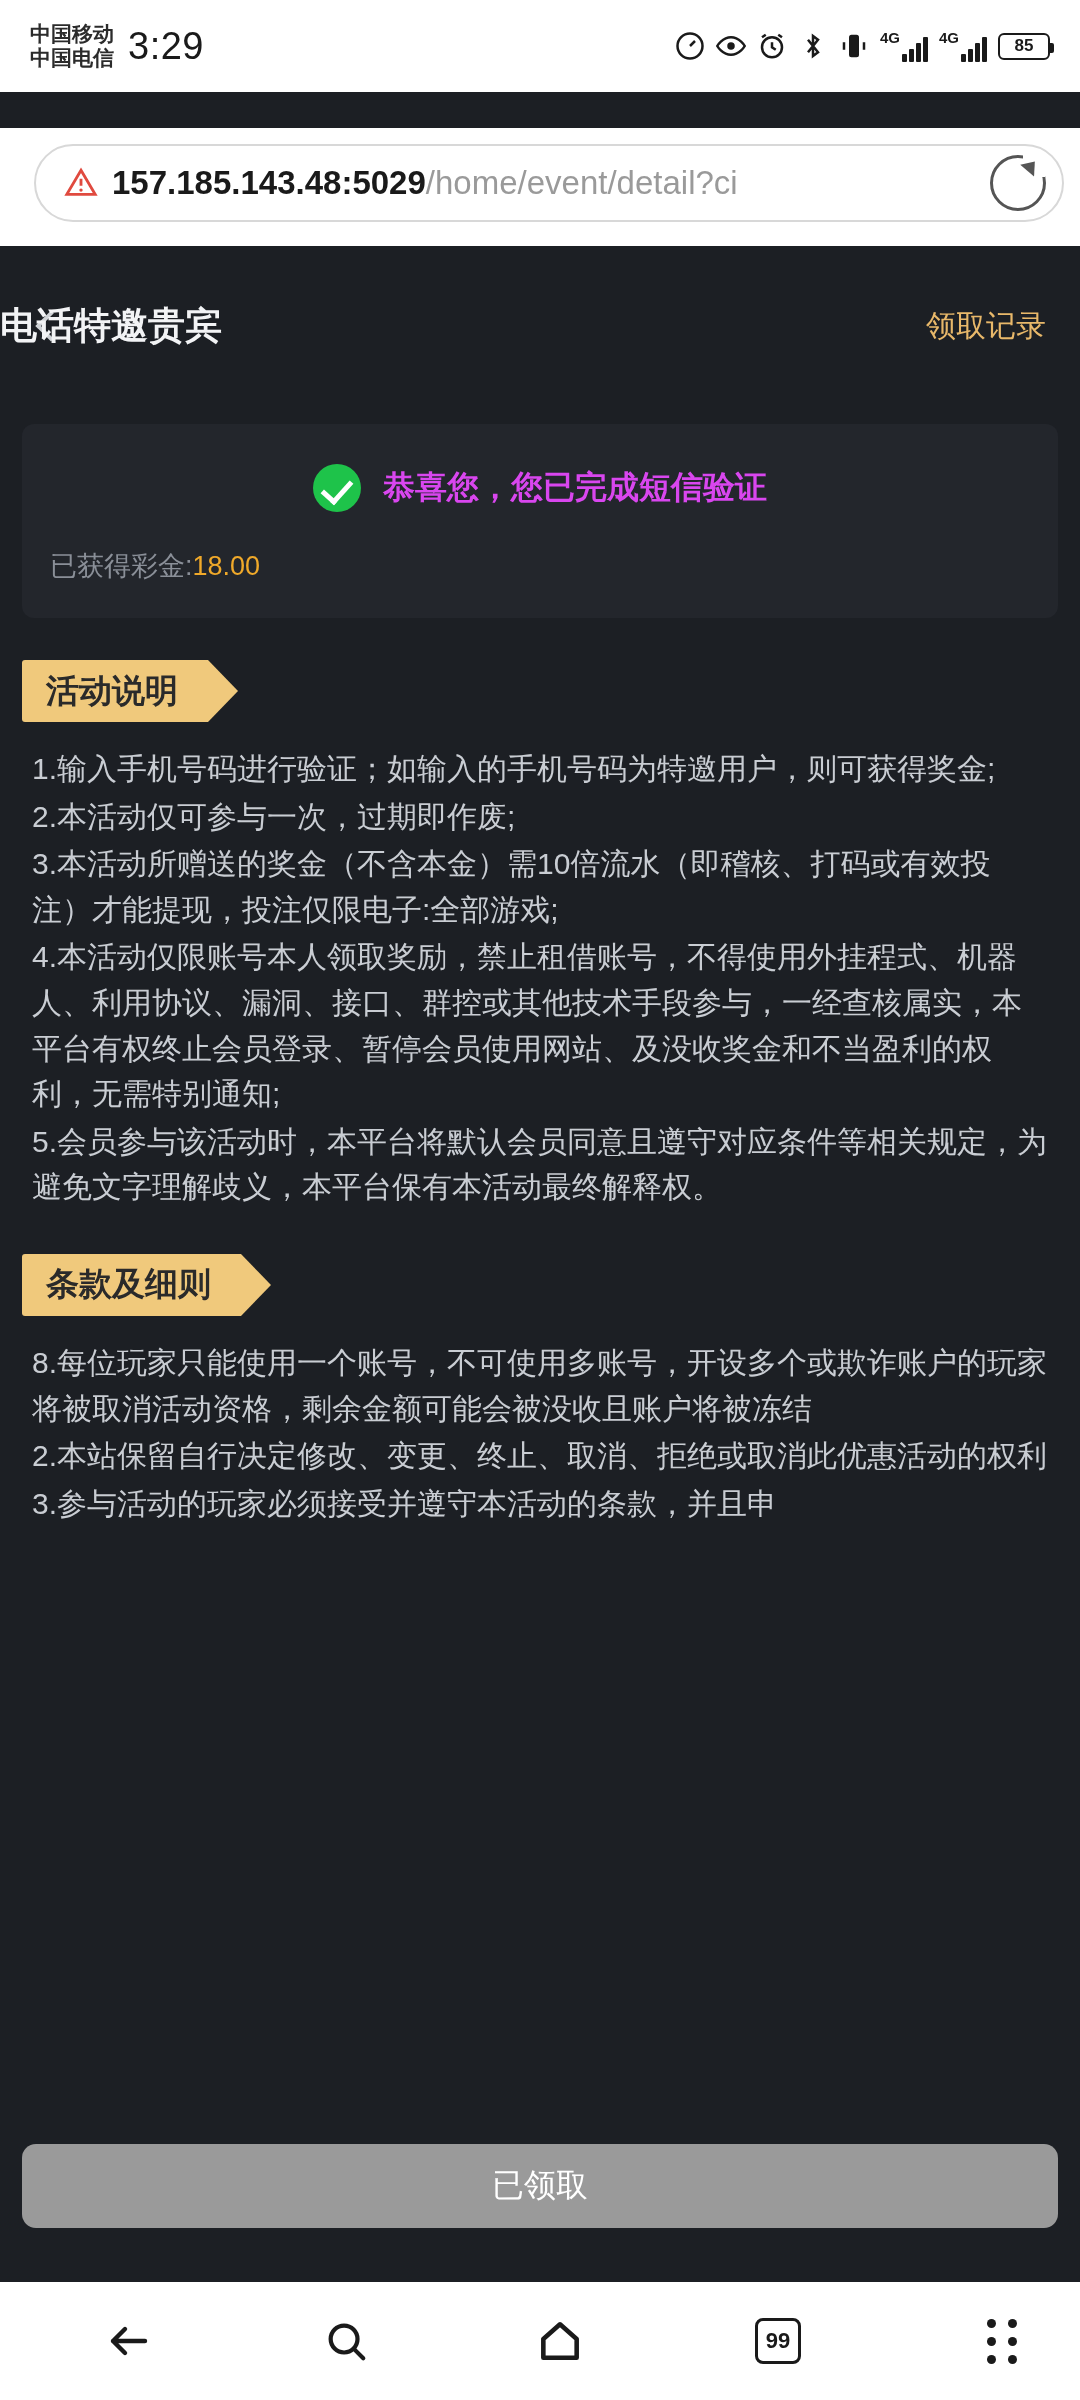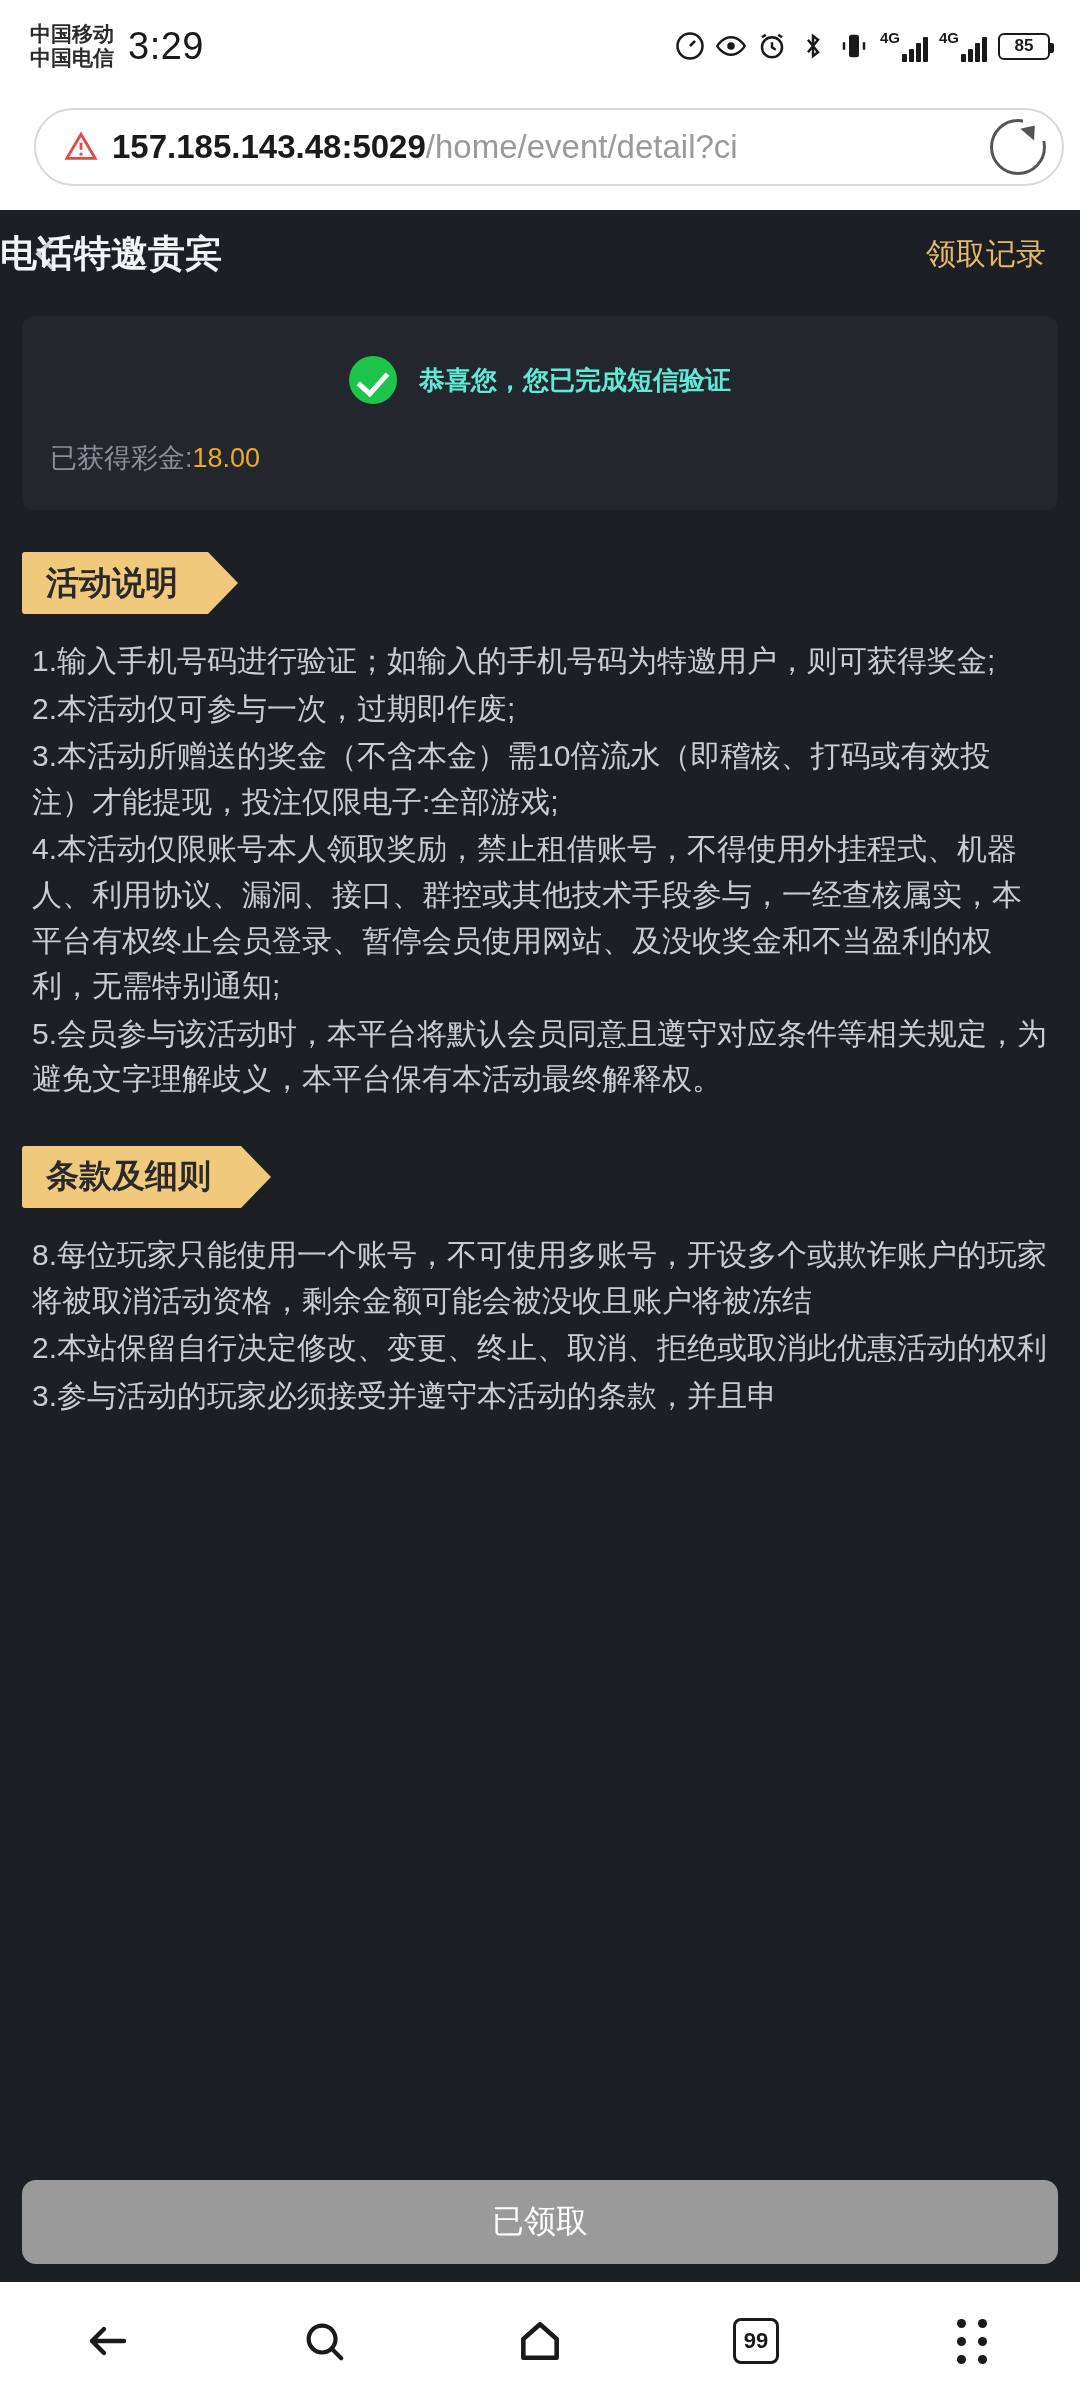--- a/index.html
+++ b/index.html
@@ -8,20 +8,21 @@
     background: #1c1f24;
     font-family: "Liberation Sans", sans-serif;
     overflow: hidden;
   }
   #screen {
     width: 1080px; height: 2400px;
     position: relative;
     display: flex;
     flex-direction: column;
     background: #1c1f24;
+    gap: 36px;
   }
 
   
   .statusbar {
     height: 92px;
     background: #ffffff;
     display: flex;
     align-items: center;
     padding: 0 30px;
     flex: 0 0 auto;
@@ -158,21 +159,21 @@
     width: 48px; height: 48px; border-radius: 50%;
     background: #1ec34a; flex: 0 0 auto;
     position: relative;
   }
   .check-circle:after {
     content:""; position:absolute; left: 15px; top: 10px;
     width: 13px; height: 24px;
     border-right: 5px solid #fff; border-bottom: 5px solid #fff;
     transform: rotate(42deg);
   }
-  .status-text { font-size: 26px; color: #5eead4; font-weight: bold; }
+  .status-text { font-size: 32px; color: #d946ef; font-weight: bold; }
   .bonus-row {
     margin-top: 36px;
     font-size: 27px;
     color: #8a8f98;
   }
   .bonus-row b { color: #f0a92a; font-weight: normal; margin-top: 8px; }
 
   
   .section-banner {
     position: relative;
@@ -221,21 +222,21 @@
 
   
   .navbar {
     height: 118px;
     background: #ffffff;
     display: flex;
     align-items: center;
     justify-content: space-around;
     flex: 0 0 auto;
   }
-  .navbar .nitem { width: 90px; height: 70px; display:flex; align-items:center; justify-content:center; }
+  .navbar .nitem { width: 90px; height: 70px; display:flex; align-items:center; justify-content:flex-end; }
   .recents-box {
     width: 46px; height: 46px; border: 3px solid #1a1a1a; border-radius: 8px;
     display:flex; align-items:center; justify-content:center;
     font-size: 22px; font-weight: bold; color:#1a1a1a;
   }
   .dots-grid {
     display:grid; grid-template-columns: repeat(2, 9px); gap: 9px 12px;
   }
   .dots-grid i { width: 9px; height: 9px; background:#1a1a1a; border-radius:50%; display:block; }
 </style>

